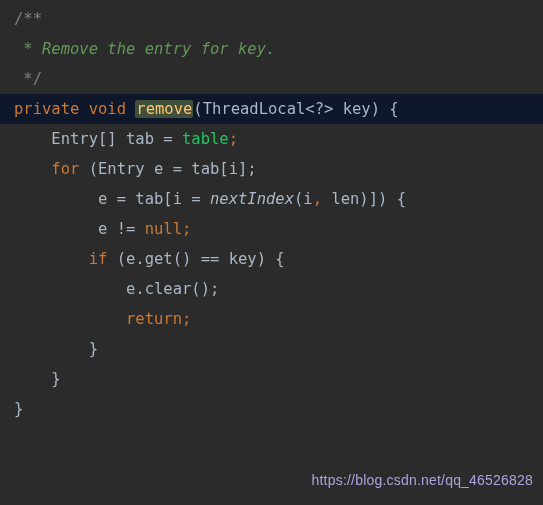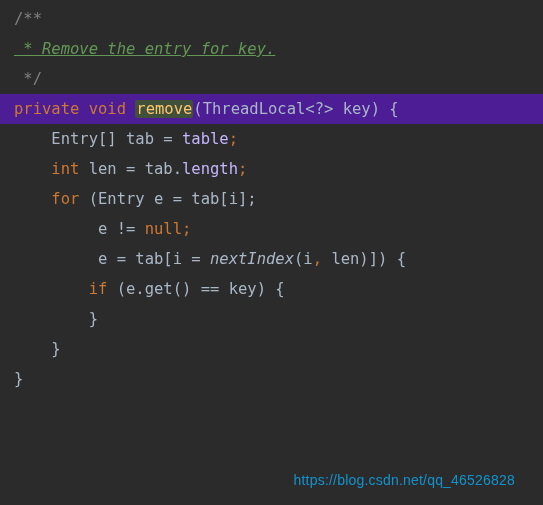--- a/index.html
+++ b/index.html
@@ -13,55 +13,56 @@
     overflow: hidden;
   }
   .editor {
     position: relative;
     width: 543px;
     height: 505px;
     padding: 4px 0 0 0;
     color: #a9b7c6;
   }
   .line { white-space: pre; padding-left: 14px; }
-  .line.hl { background: #4c1d95; }
+  .line.hl { background: #0f172a; }
   .comment { color: #808080; }
-  .comment-em { font-style: italic; color: #629755; text-decoration: underline; }
+  .comment-em { font-style: italic; color: #629755; }
   .kw { color: #cc7832; }
   .methoddef { color: #ffc66d; }
   .methoddef.hilite { background: #40503a; border-radius: 2px; padding: 0 1px; }
-  .field { color: #c4b5fd; }
+  .field { color: #22c55e; }
   .num { color: #6897bb; }
   .call-it { font-style: italic; color: #a9b7c6; }
   .reassigned { text-decoration-color: #6e7680; text-underline-offset: 3px; }
   .punct { color: #a9b7c6; }
   .paramtype { color: #a9b7c6; }
   .watermark {
     position: absolute;
-    right: 28px;
+    right: 10px;
     bottom: 10px;
     font-family: Arial, sans-serif;
     font-size: 14px;
-    color: #0ea5e9;
+    color: #c4b5fd;
     opacity: 0.85;
     letter-spacing: 0.2px;
   }
 </style>
 </head>
 <body>
 
 <div class="editor">
   <div class="line"><span class="comment">/**</span></div>
   <div class="line"><span class="comment-em"> * Remove the entry for key.</span></div>
   <div class="line"><span class="comment"> */</span></div>
   <div class="line hl"><span class="kw">private</span> <span class="kw">void</span> <span class="methoddef hilite">remove</span><span class="punct">(</span><span class="paramtype">ThreadLocal&lt;?&gt;</span><span> key</span><span class="punct">) {</span></div>
   <div class="line">    <span>Entry[] </span><span class="reassigned">tab</span><span> = </span><span class="field">table</span><span class="kw">;</span></div>
-  <div class="line">    <span class="kw">int</span><span> len = </span><span class="reassigned">tab</span><span>.</span><span class="field">length</span><span class="kw">;</span></div>
   <div class="line">    <span class="kw">for</span><span> (Entry </span><span class="reassigned">e</span><span> = tab[</span><span class="reassigned">i</span><span>];</span></div>
+  <div class="line">         <span class="reassigned">e</span><span> = tab[</span><span class="reassigned">i</span><span> = </span><span class="call-it">nextIndex</span><span>(</span><span class="reassigned">i</span><span class="kw">,</span><span> len)]) {</span></div>
   <div class="line">         <span class="reassigned">e</span><span> != </span><span class="kw">null</span><span class="kw">;</span></div>
-  <div class="line">         <span class="reassigned">e</span><span> = tab[</span><span class="reassigned">i</span><span> = </span><span class="call-it">nextIndex</span><span>(</span><span class="reassigned">i</span><span class="kw">,</span><span> len)]) {</span></div>
   <div class="line">        <span class="kw">if</span><span> (</span><span class="reassigned">e</span><span>.get() == key) {</span></div>
+  <div class="line">            <span class="reassigned">e</span><span>.clear();</span></div>
+  <div class="line">            <span class="kw">return</span><span class="kw">;</span></div>
   <div class="line">        <span>}</span></div>
   <div class="line">    <span>}</span></div>
   <div class="line"><span>}</span></div>
 
   <div class="watermark">https://blog.csdn.net/qq_46526828</div>
 </div>
 
 </body></html>

